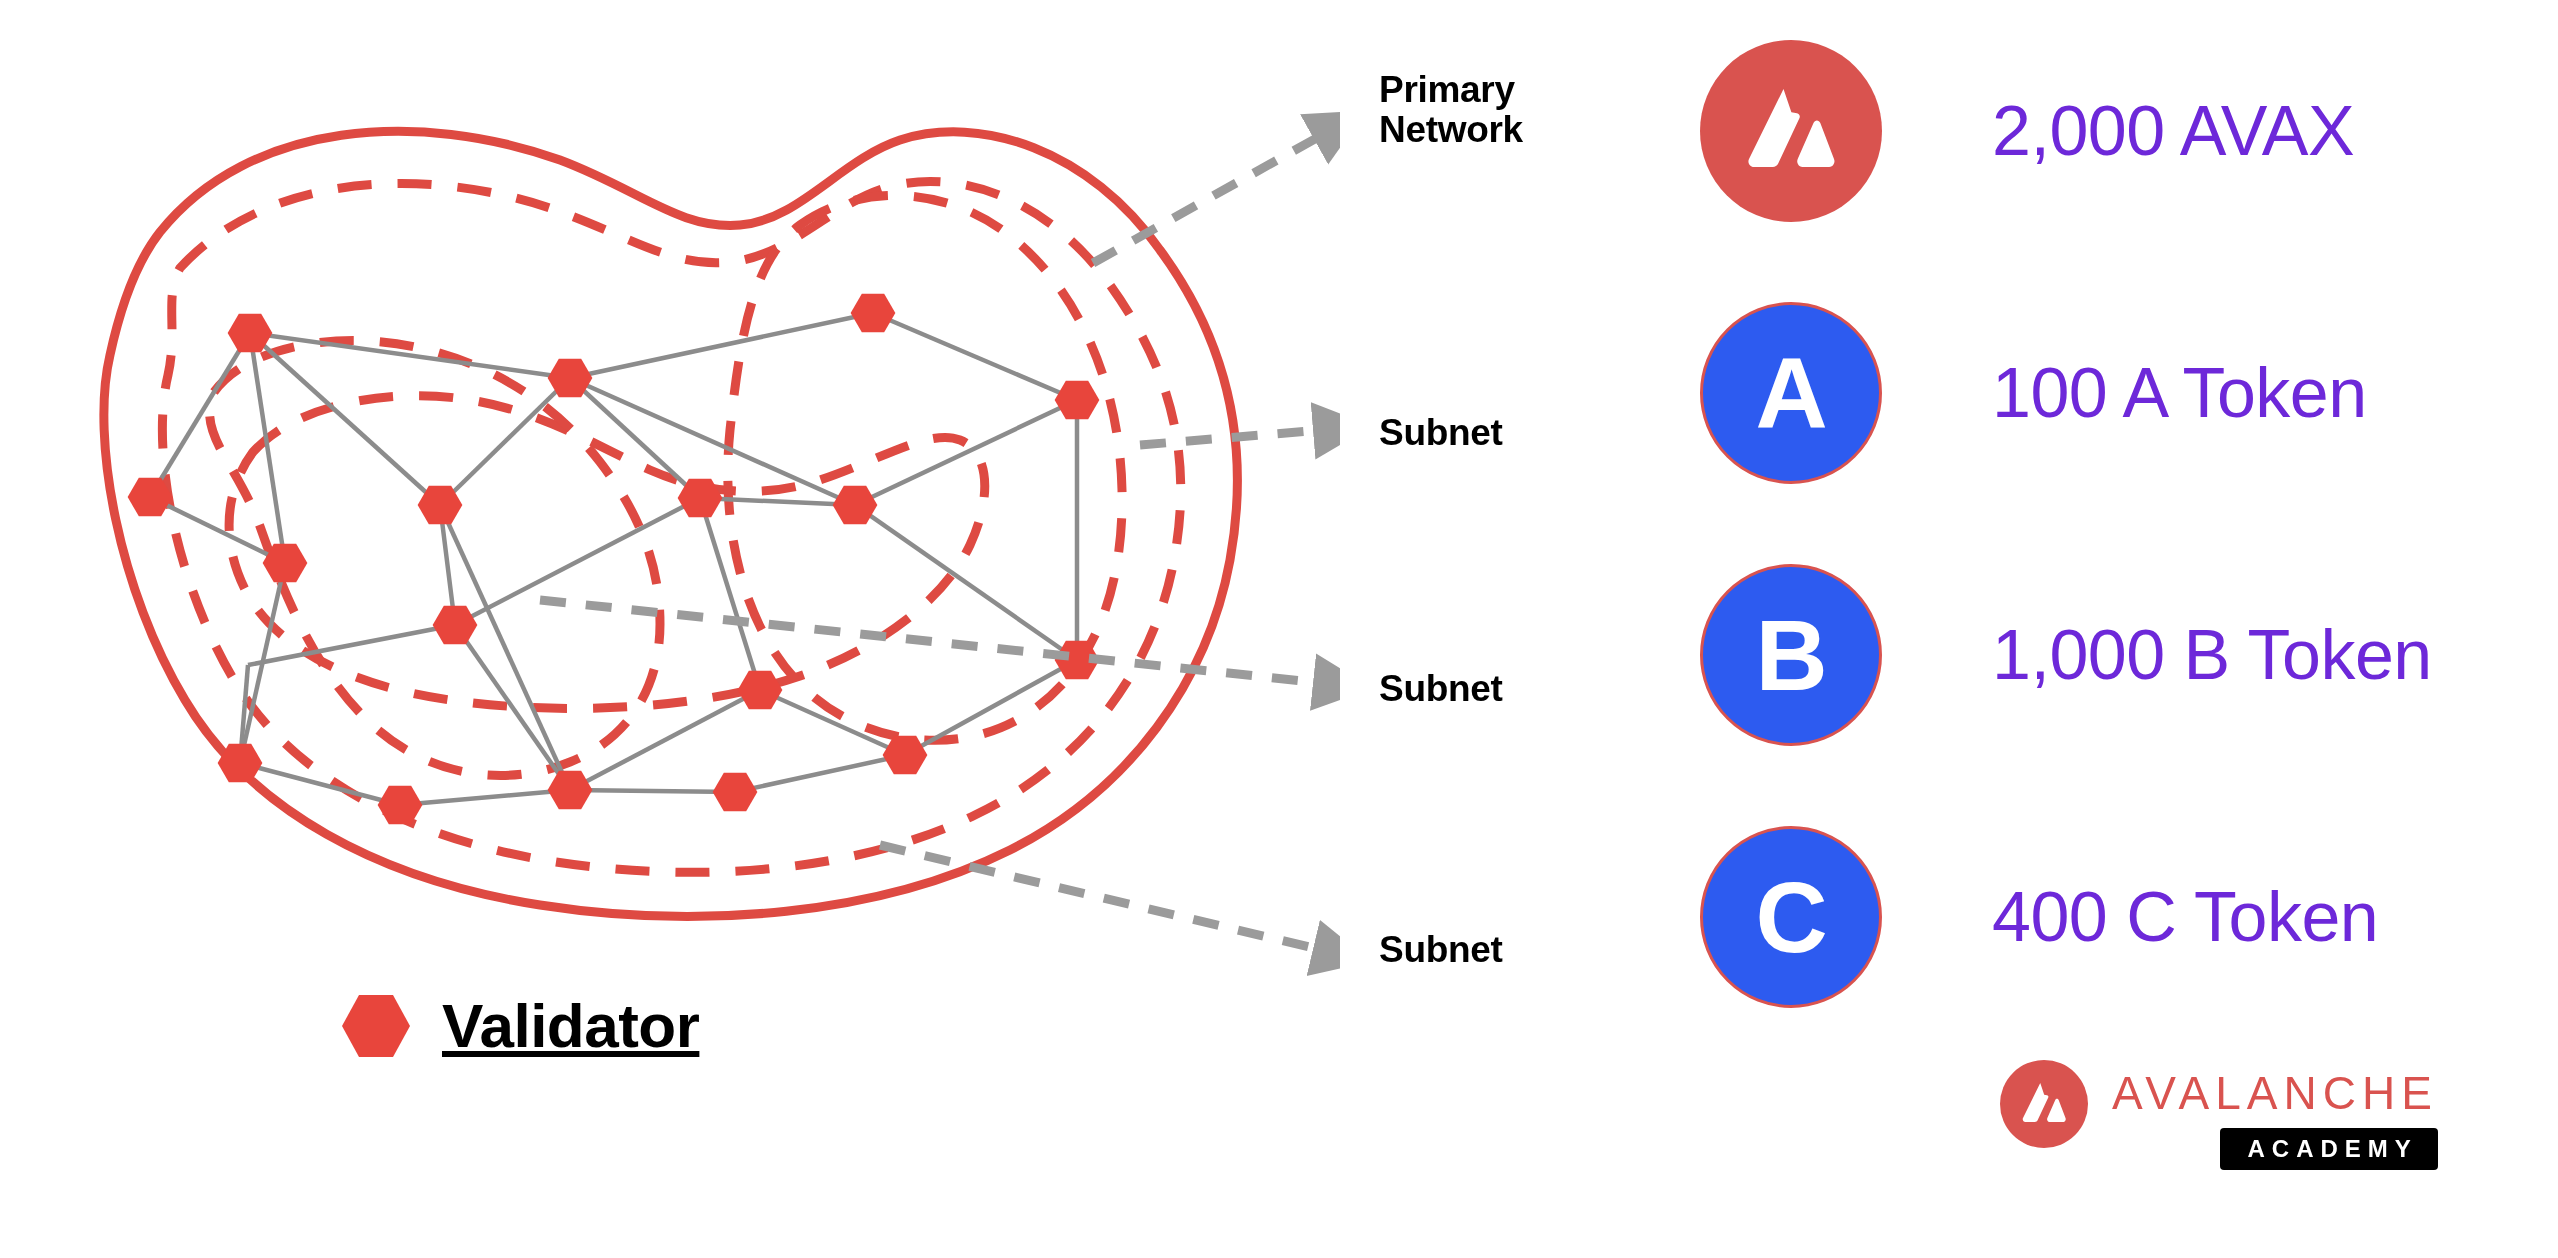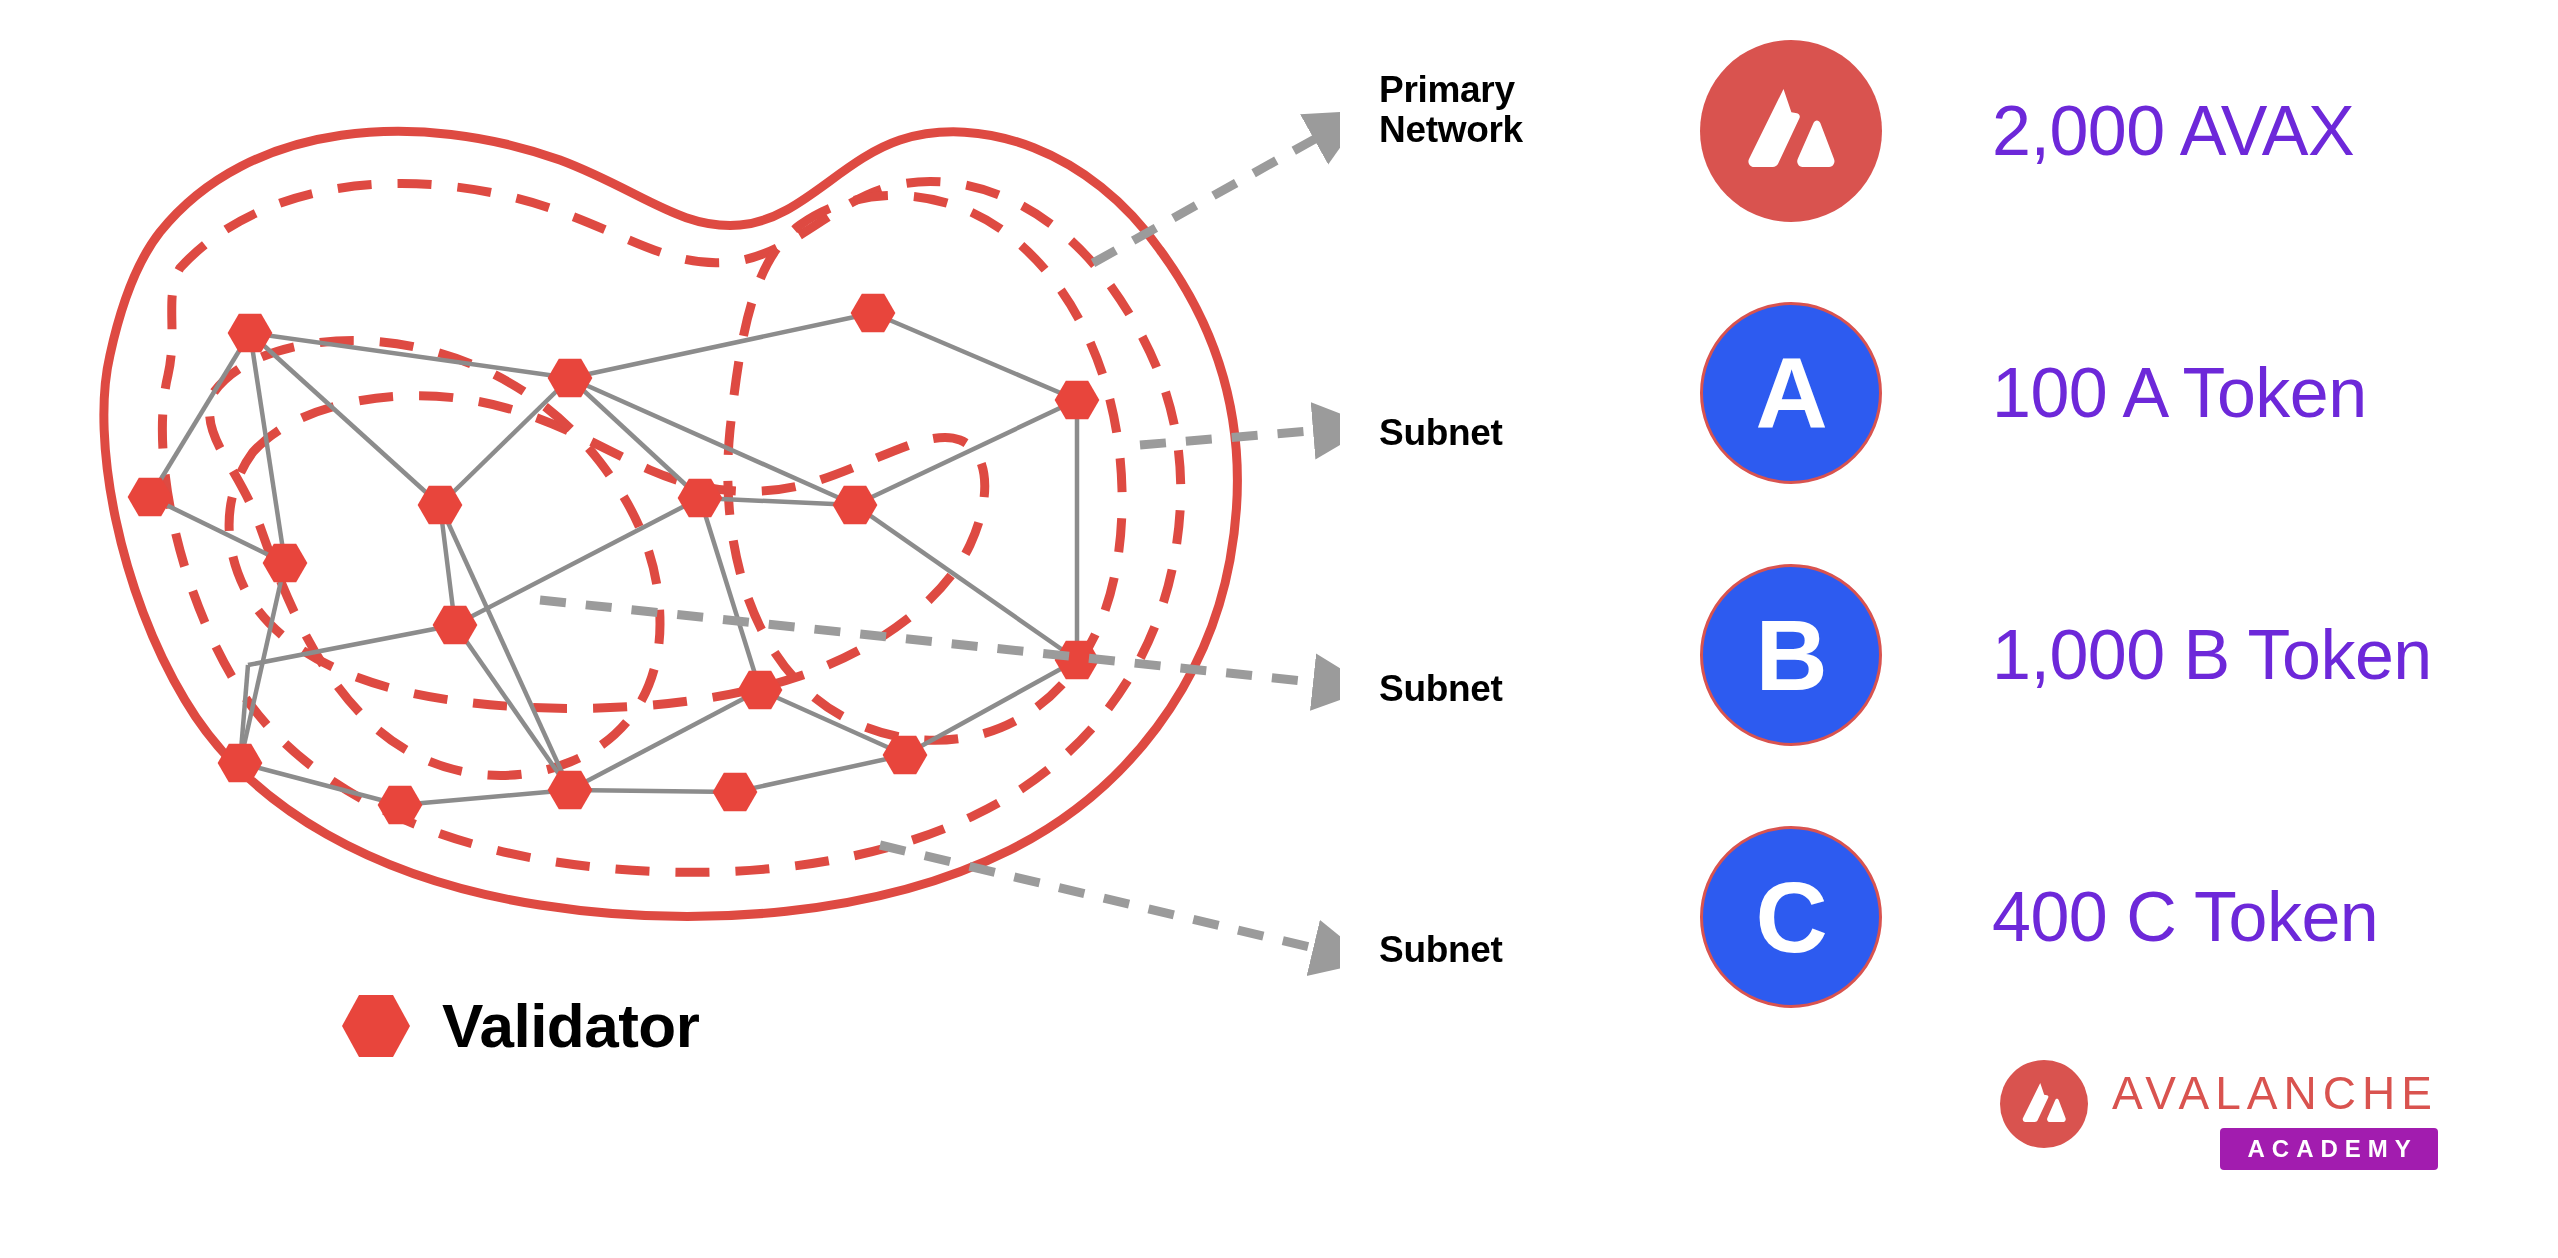--- a/index.html
+++ b/index.html
@@ -47,20 +47,21 @@
   #callout-subnet-c        { left: 1379px; top: 930px; }
 
   
   #validator-legend {
     position: absolute;
     left: 340px;
     top: 990px;
     display: flex;
     align-items: center;
     gap: 30px;
+    text-decoration: underline;
   }
   #validator-legend .vl-text {
     font-family: "Liberation Sans", sans-serif;
     font-weight: bold;
     font-size: 62px;
     color: #000000;
     letter-spacing: -0.5px;
   }
 
   
@@ -138,21 +139,21 @@
   }
   #brand-logo .logo-avalanche {
     font-family: "Liberation Sans", sans-serif;
     font-size: 46px;
     color: #D9534F;
     letter-spacing: 6px;
     line-height: 1;
   }
   #brand-logo .logo-academy {
     margin-top: 12px;
-    background: #a21caf;
+    background: #000000;
     color: #ffffff;
     font-family: "Liberation Sans", sans-serif;
     font-size: 24px;
     font-weight: bold;
     letter-spacing: 7px;
     padding: 9px 20px 9px 27px;
     border-radius: 4px;
     line-height: 1;
   }
 </style>

